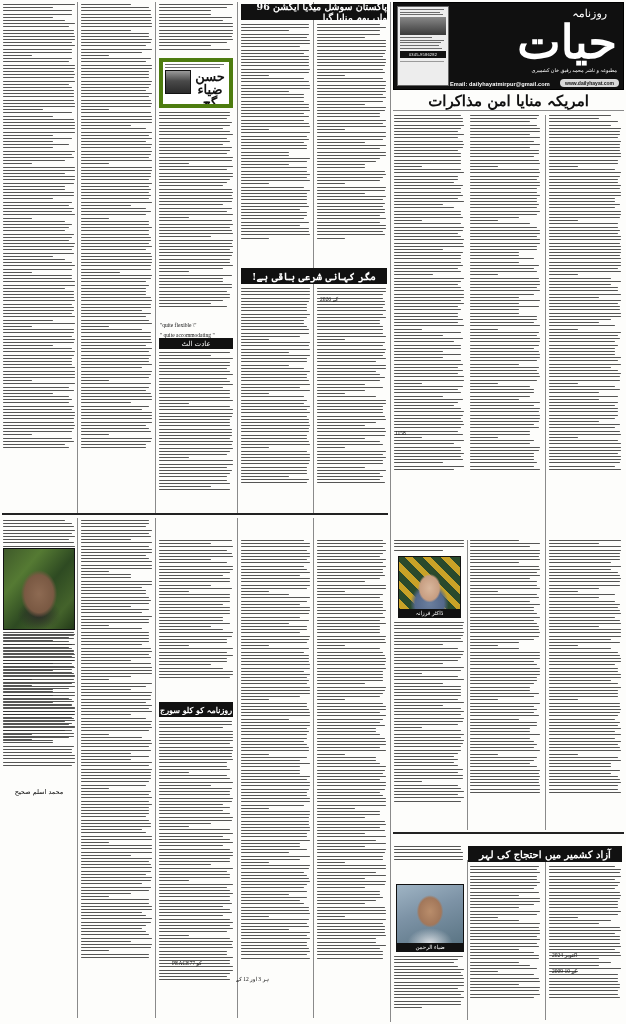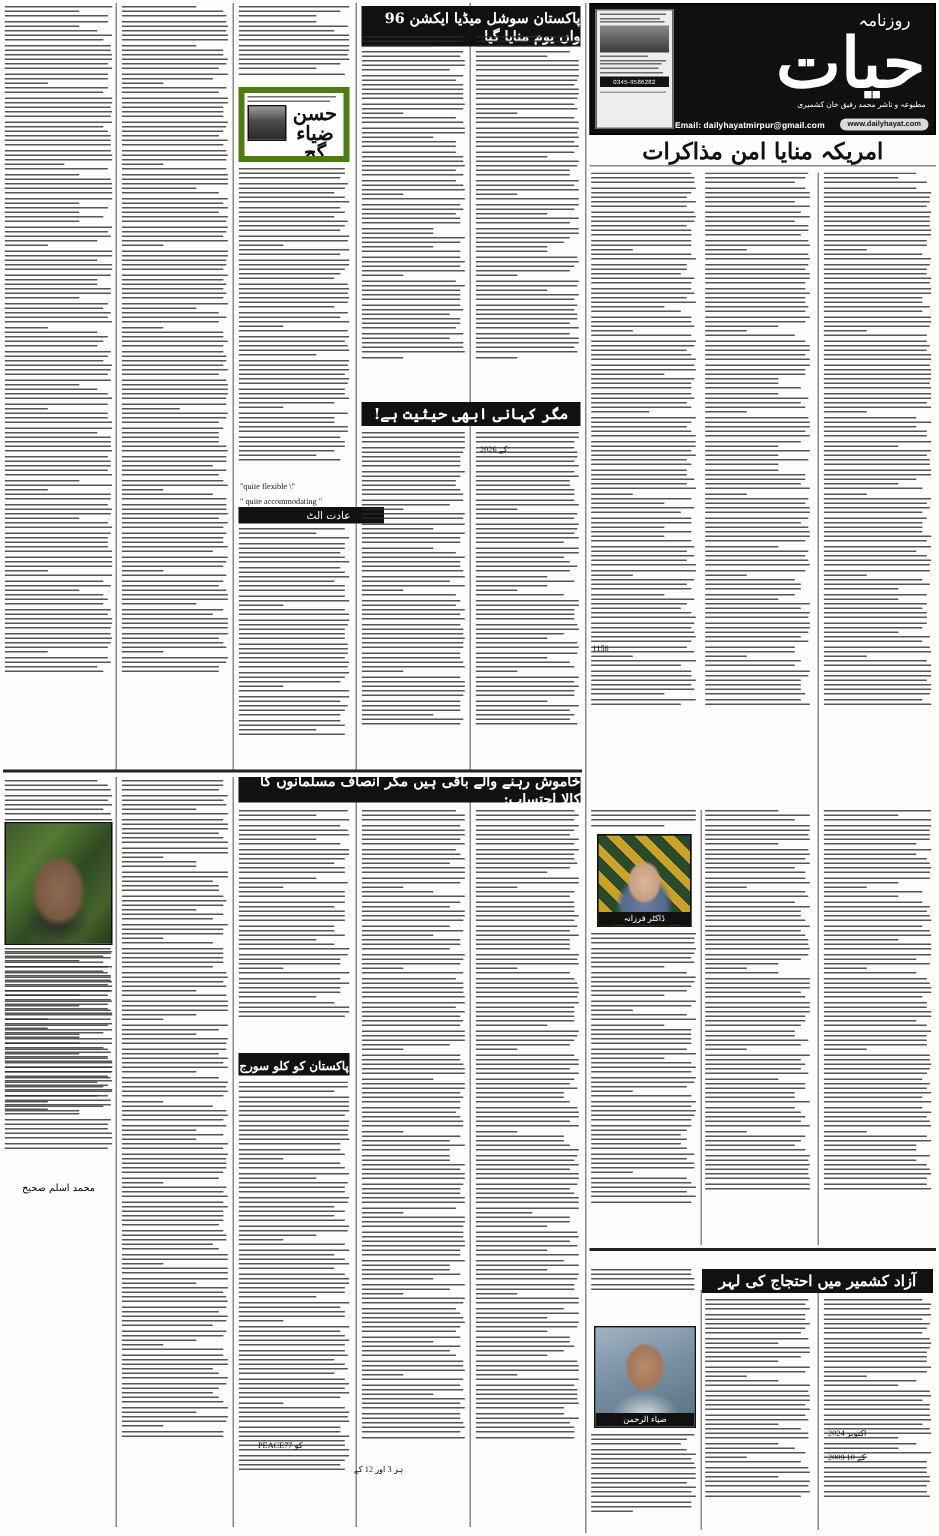--- a/index.html
+++ b/index.html
@@ -92,21 +92,20 @@
   .headline-plain{
     position:absolute;text-align:center;direction:rtl;color:#111;
     font-family:"DejaVu Serif",serif;font-weight:bold;
   }
 
   
   .substrip{
     position:absolute;background:#111;color:#fff;font-size:7px;
     display:flex;align-items:center;justify-content:center;direction:rtl;
     font-family:"DejaVu Serif",serif;
-    padding-left:23px;
   }
 
   
   .photo{position:absolute;border:1px solid #111;box-sizing:border-box;overflow:hidden;}
   .photo .cap{
     position:absolute;left:0;right:0;bottom:0;background:#111;color:#fff;
     font-size:5.5px;text-align:center;direction:rtl;padding:1px 0;
   }
   .ph-man1{
     background:
@@ -627,21 +626,21 @@
       <div class="ln s4"></div>
       <div class="ln s3"></div>
       <div class="ln s2"></div>
       <div class="ln s4"></div>
       <div class="ln s4"></div>
       <div class="ln s2"></div>
       <div class="ln s6"></div>
       <div class="ln s2"></div>
     </div>
 
-  <div class="banner" style="left:241px;top:4px;width:146px;height:27px;font-size:9.5px;">پاکستان سوشل میڈیا ایکشن 96 واں یوم منایا گیا</div>
+  <div class="banner" style="left:241px;top:4px;width:146px;height:16px;font-size:9.5px;">پاکستان سوشل میڈیا ایکشن 96 واں یوم منایا گیا</div>
 
   <div class="tb dense" style="left:241px;top:24px;width:69px;height:240px;">
       <div class="ln s3"></div>
       <div class="ln s3"></div>
       <div class="ln s6"></div>
       <div class="ln s3"></div>
       <div class="ln s2"></div>
       <div class="ln s1"></div>
       <div class="ln s1"></div>
       <div class="ln s5"></div>
@@ -770,21 +769,21 @@
       <div class="ln s4"></div>
       <div class="ln s1"></div>
       <div class="ln s4"></div>
       <div class="ln s1"></div>
       <div class="ln s1"></div>
       <div class="ln s2"></div>
       <div class="ln s3"></div>
       <div class="ln s8"></div>
     </div>
 
-  <div class="banner" style="left:241px;top:268px;width:146px;height:16px;font-size:10px;">مگر کہانی ابھی حیثیت ہے!</div>
+  <div class="banner" style="left:241px;top:268px;width:146px;height:16px;font-size:10px;">مگر کہانی شرعی باقی ہے!</div>
 
   <div class="tb dense" style="left:241px;top:288px;width:69px;height:222px;">
       <div class="ln s1"></div>
       <div class="ln s1"></div>
       <div class="ln s1"></div>
       <div class="ln s1"></div>
       <div class="ln s3"></div>
       <div class="ln s2"></div>
       <div class="ln s2"></div>
       <div class="ln s2"></div>
@@ -1250,21 +1249,20 @@
       <div class="ln s2"></div>
       <div class="ln s1"></div>
       <div class="ln s1"></div>
       <div class="ln s3"></div>
       <div class="ln s4"></div>
       <div class="ln s1"></div>
     </div>
 
   <div class="inlinenum" style="left:395px;top:430px;">1158</div>
 
-  <div class="banner" style="left:159px;top:518px;width:228px;height:17px;font-size:9.5px;">خاموش رہنے والے باقی ہیں مگر انصاف مسلمانوں کا کالا احتساب:</div>
 
 
   <div class="tb dense" style="left:3px;top:520px;width:72px;height:250px;">
       <div class="ln s5"></div>
       <div class="ln s2"></div>
       <div class="ln s3"></div>
       <div class="ln s1"></div>
       <div class="ln s2"></div>
       <div class="ln s1"></div>
       <div class="ln s4"></div>
@@ -1564,21 +1562,21 @@
       <div class="ln s1"></div>
       <div class="ln s4"></div>
       <div class="ln s4"></div>
       <div class="ln s6"></div>
       <div class="ln s5"></div>
       <div class="ln s1"></div>
       <div class="ln s1"></div>
       <div class="ln s2"></div>
     </div>
 
-  <div class="banner" style="left:159px;top:702px;width:74px;height:15px;font-size:8px;">پاکستان کو کلو سورج</div>
+  <div class="banner" style="left:159px;top:702px;width:74px;height:15px;font-size:8px;">روزنامہ کو کلو سورج</div>
 
   <div class="tb dense" style="left:159px;top:721px;width:74px;height:294px;">
       <div class="ln s3"></div>
       <div class="ln s3"></div>
       <div class="ln s5"></div>
       <div class="ln s1"></div>
       <div class="ln s1"></div>
       <div class="ln s1"></div>
       <div class="ln s1"></div>
       <div class="ln s2"></div>

